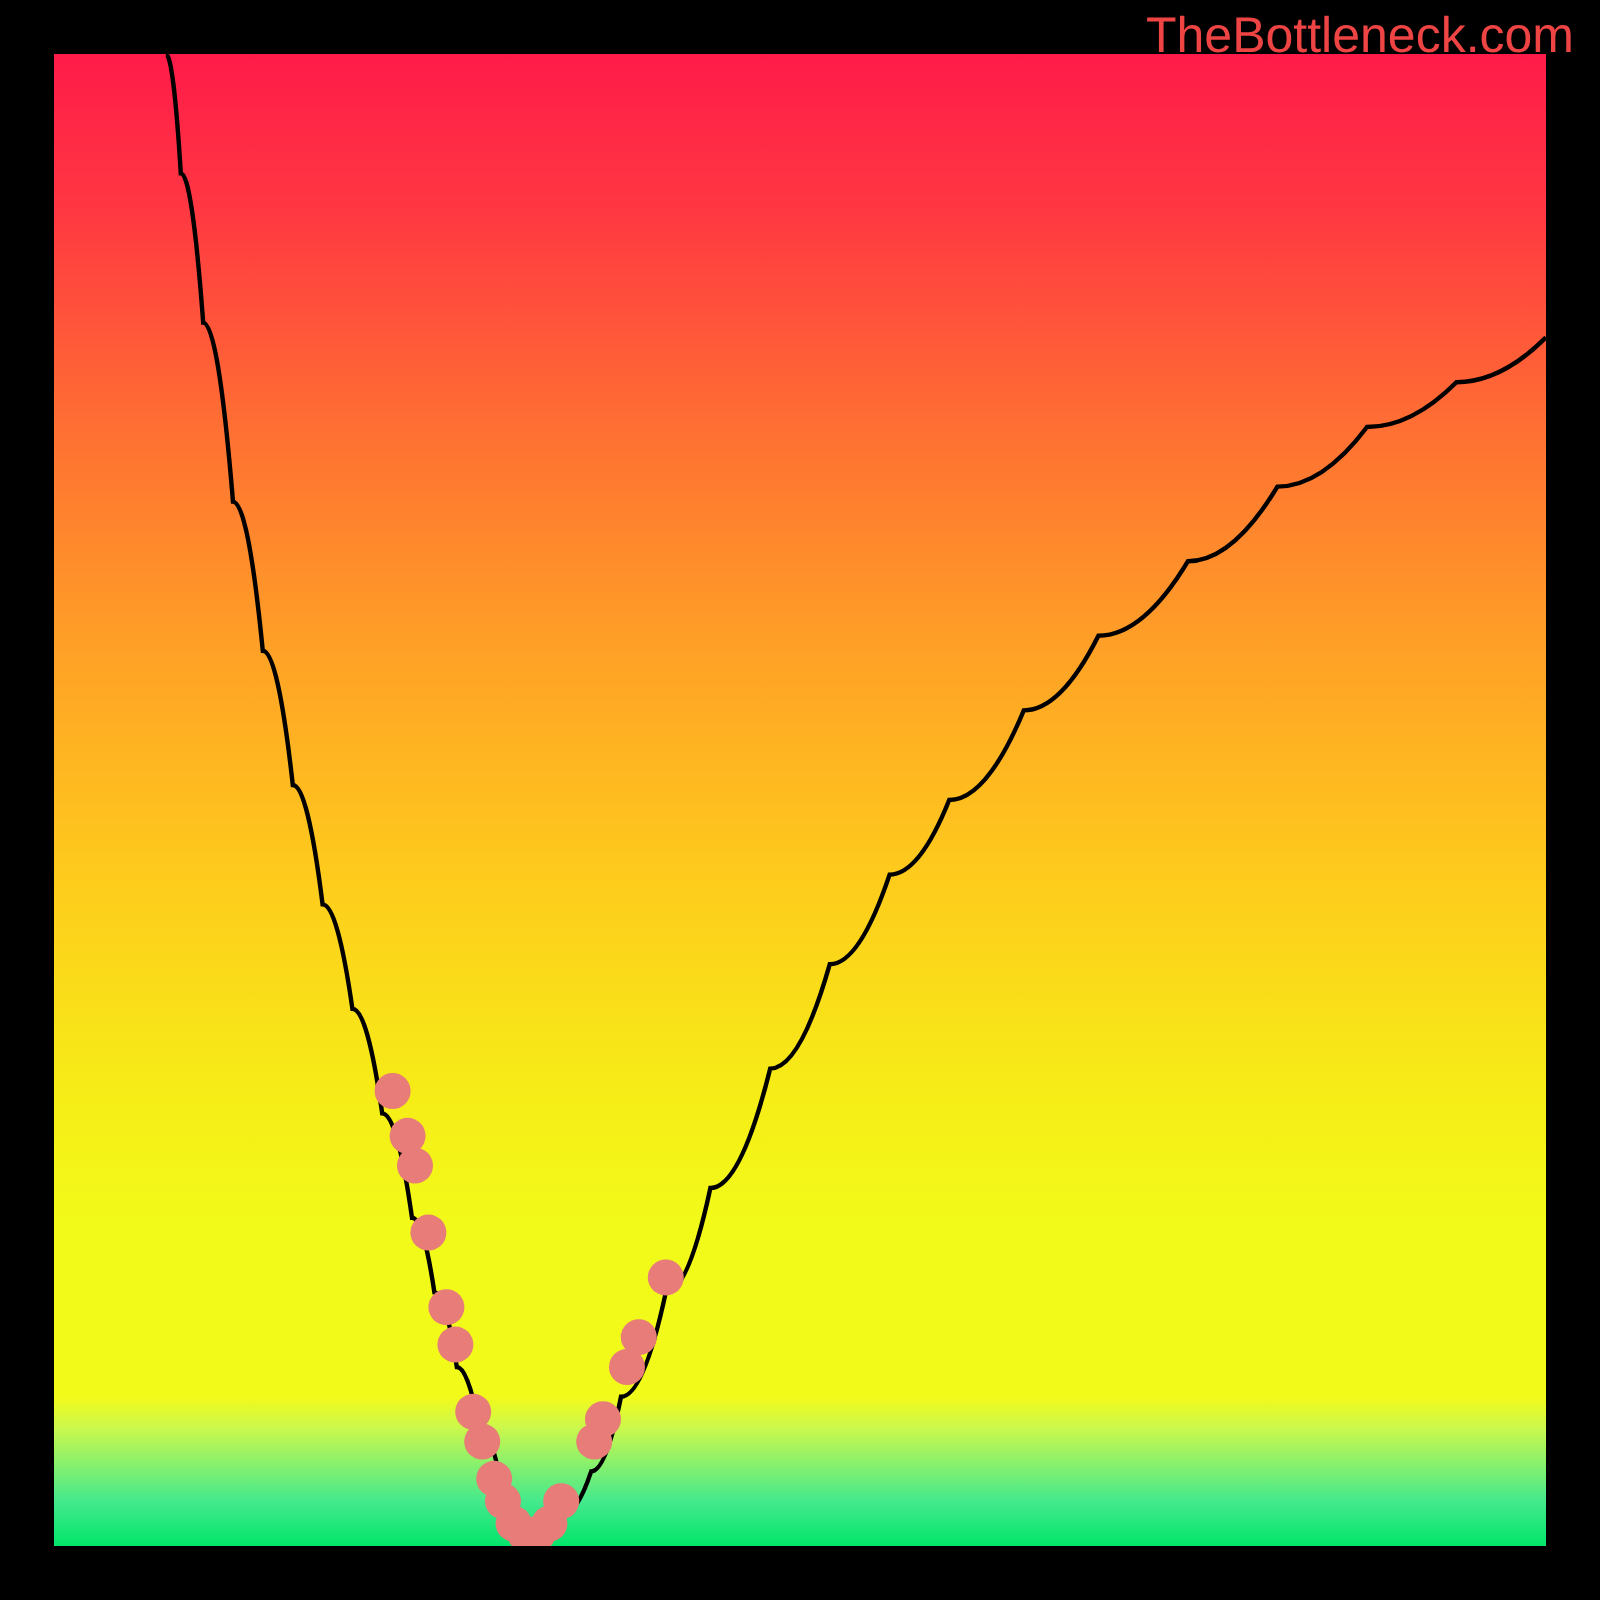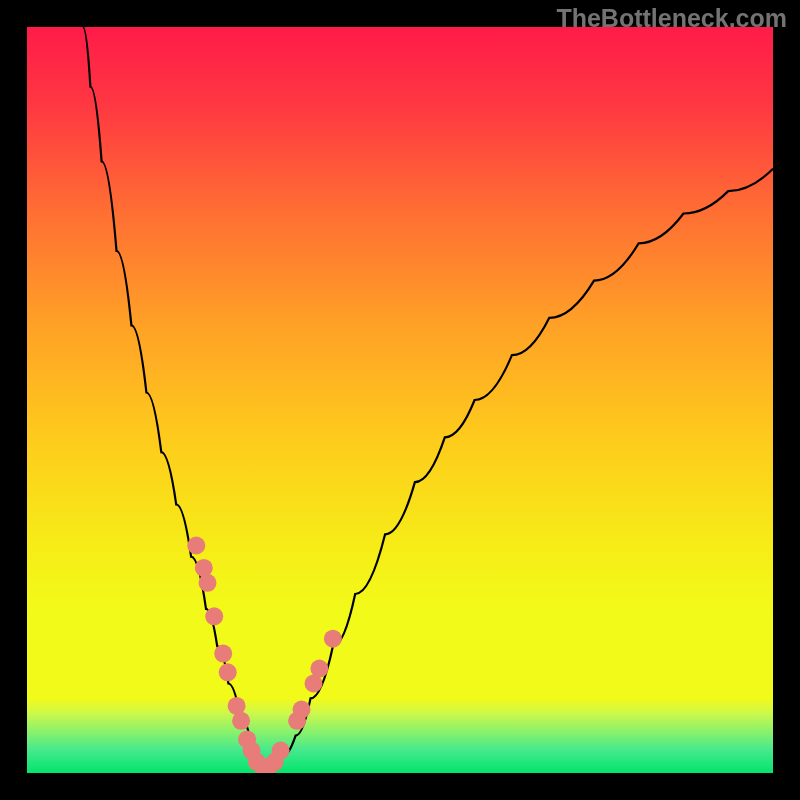--- a/index.html
+++ b/index.html
@@ -33,23 +33,23 @@
   .curve-svg {
     position: absolute;
     inset: 0;
     width: 746px;
     height: 746px;
   }
   .watermark {
     position: absolute;
     top: 4px;
     right: 13px;
-    color: #737373;
+    color: #ef4444;
     font-size: 25px;
-    font-weight: 700;
+    font-weight: 400;
     letter-spacing: 0px;
   }
 </style>
 </head>
 <body>
 
 <div class="frame">
   <div class="plot-outer">
     <svg class="plot-gradient" viewBox="0 0 746 746" preserveAspectRatio="none">
       <defs>

